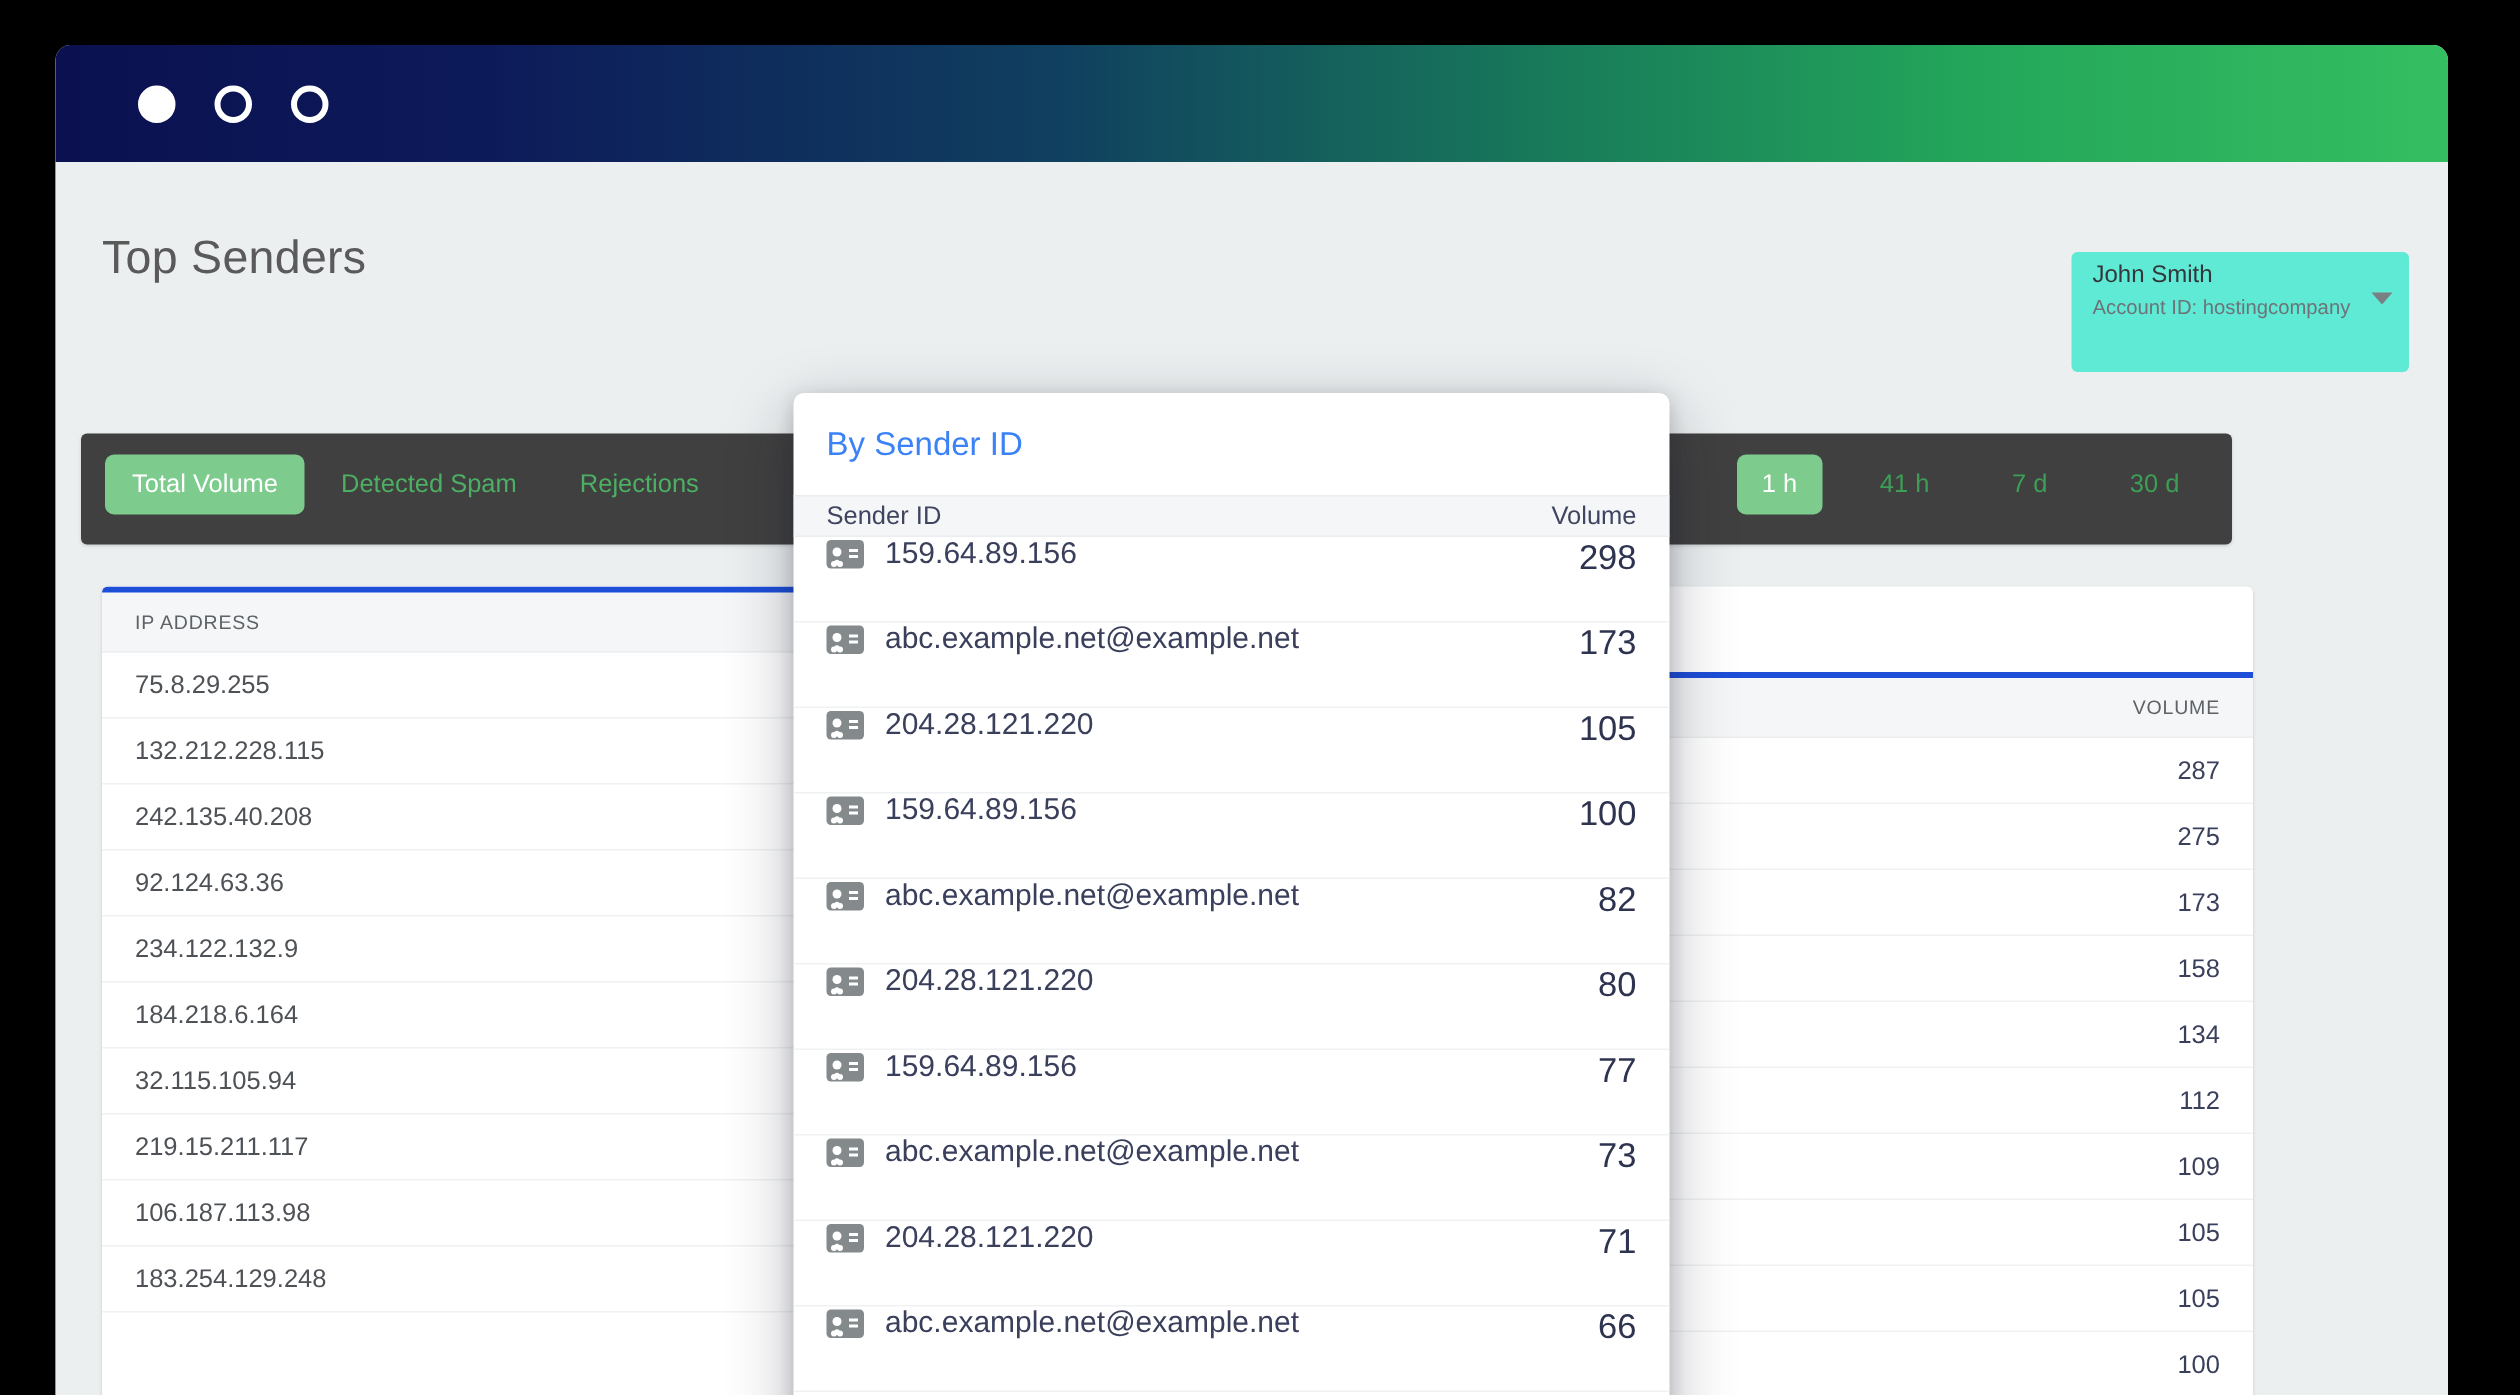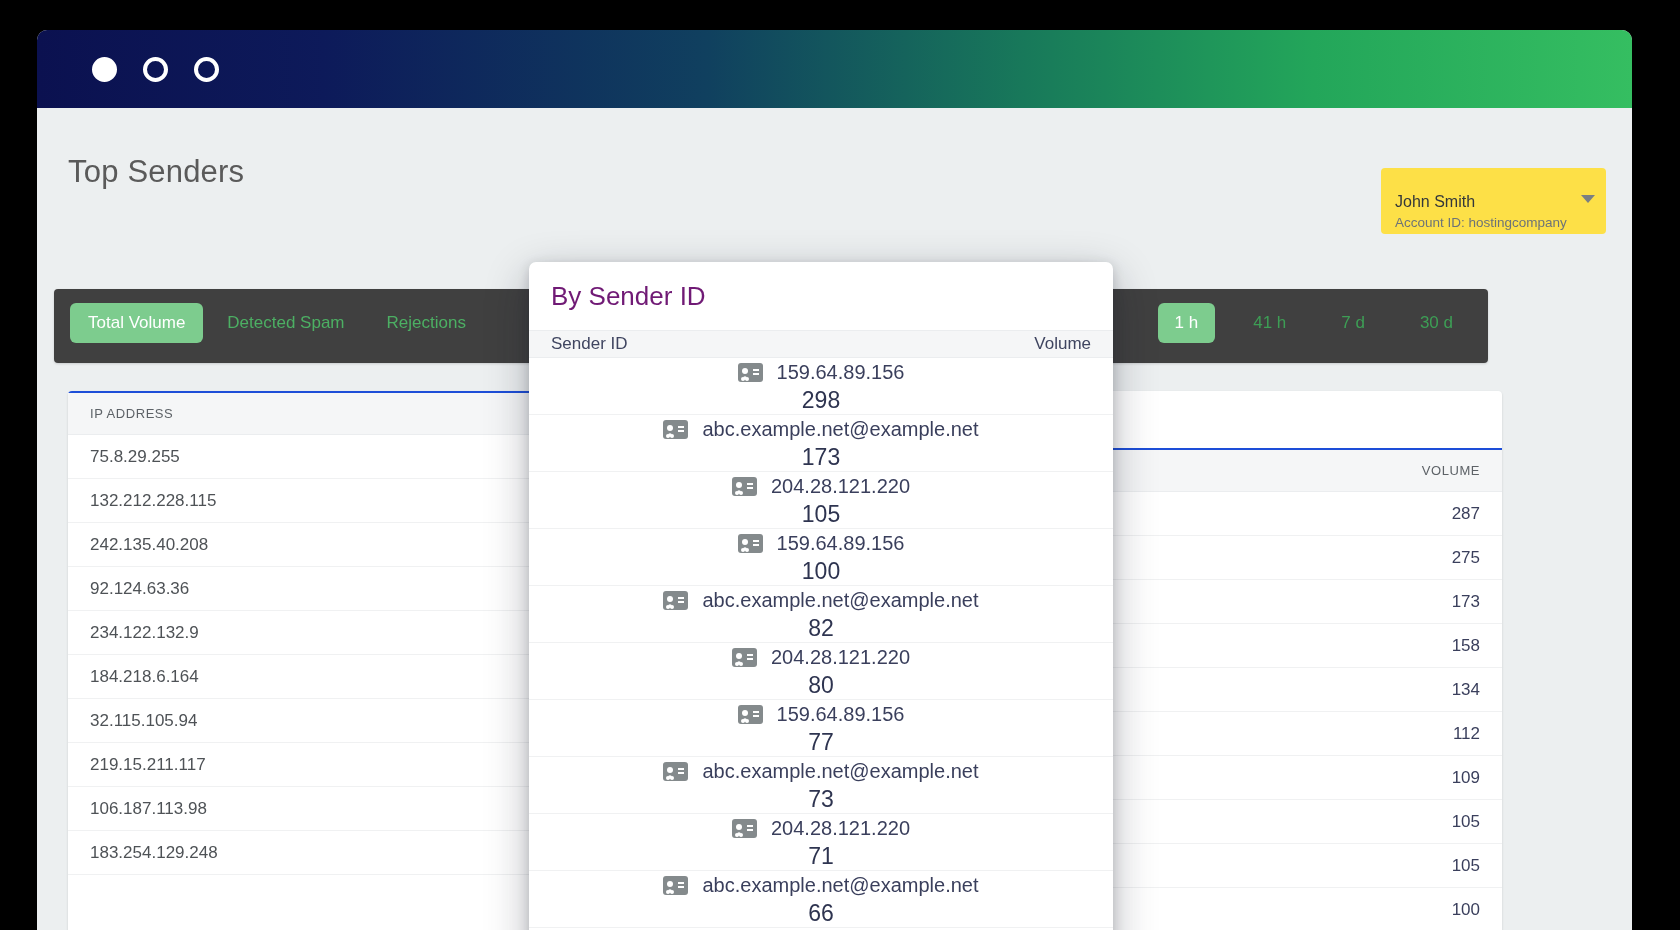--- a/index.html
+++ b/index.html
@@ -61,24 +61,24 @@
     left: 31px; top: 46px;
     font-size: 31px;
     color: #5a5a5a;
     letter-spacing: .2px;
   }
 
   
   .account {
     position: absolute;
     right: 26px; top: 60px;
-    width: 225px; height: 66px;
-    background: #fde047;
+    width: 225px; height: 80px;
+    background: #5eead4;
     border-radius: 4px;
-    padding: 24px 14px;
+    padding: 6px 14px;
   }
   .account-name { font-size: 16px; color: #33373b; line-height: 20px; }
   .account-id { font-size: 13.5px; color: #6d7378; line-height: 19px; margin-top: 1px; }
   .account-caret {
     position: absolute; right: 11px; top: 27px;
     width: 0; height: 0;
     border-left: 7px solid transparent;
     border-right: 7px solid transparent;
     border-top: 8px solid #7a7f83;
   }
@@ -131,21 +131,21 @@
     font-size: 21px;
     color: #545454;
   }
   .panel-title.navy { color: #3a3f5c; }
 
   .col-head {
     display: flex;
     align-items: center;
     height: 44px;
     background: #f5f6f7;
-    border-top: 2px solid #1d4ed8;
+    border-top: 4px solid #1d4ed8;
     border-bottom: 1px solid #ebedef;
     padding: 0 22px;
     font-size: 13px;
     letter-spacing: .55px;
     color: #5d6267;
   }
   .col-head .c-left { flex: 1; }
   .col-head .c-right { text-align: right; }
 
   .rows { }
@@ -174,43 +174,42 @@
     background: #ffffff;
     border-radius: 7px;
     box-shadow: 0 14px 44px rgba(20,24,40,0.30), 0 3px 12px rgba(20,24,40,0.18);
     overflow: hidden;
     z-index: 40;
   }
   .modal-title {
     height: 68px;
     display: flex; align-items: center;
     padding: 0 22px;
-    font-size: 26px;
-    color: #701a75;
+    font-size: 22px;
+    color: #3b82f6;
   }
   .modal-head {
     display: flex; align-items: center;
     height: 28px;
     background: #f5f6f7;
     border-top: 1px solid #ebedef;
     border-bottom: 1px solid #ebedef;
     padding: 0 22px;
     font-size: 17px;
     color: #3f4560;
   }
   .modal-head .c-left { flex: 1; }
   .modal-head .c-right { text-align: right; }
 
   .modal-row {
     display: flex;
-    align-items: center;
+    align-items: flex-start;
     height: 57px;
     padding: 0 22px;
     border-bottom: 1px solid #f0f1f2;
-    flex-direction: column;
   }
   .modal-row .m-left {
     flex: 1;
     display: flex; align-items: center; gap: 14px;
     font-size: 20px;
     color: #3a3f5c;
   }
   .modal-row .m-right {
     font-size: 23px;
     color: #2e3450;

